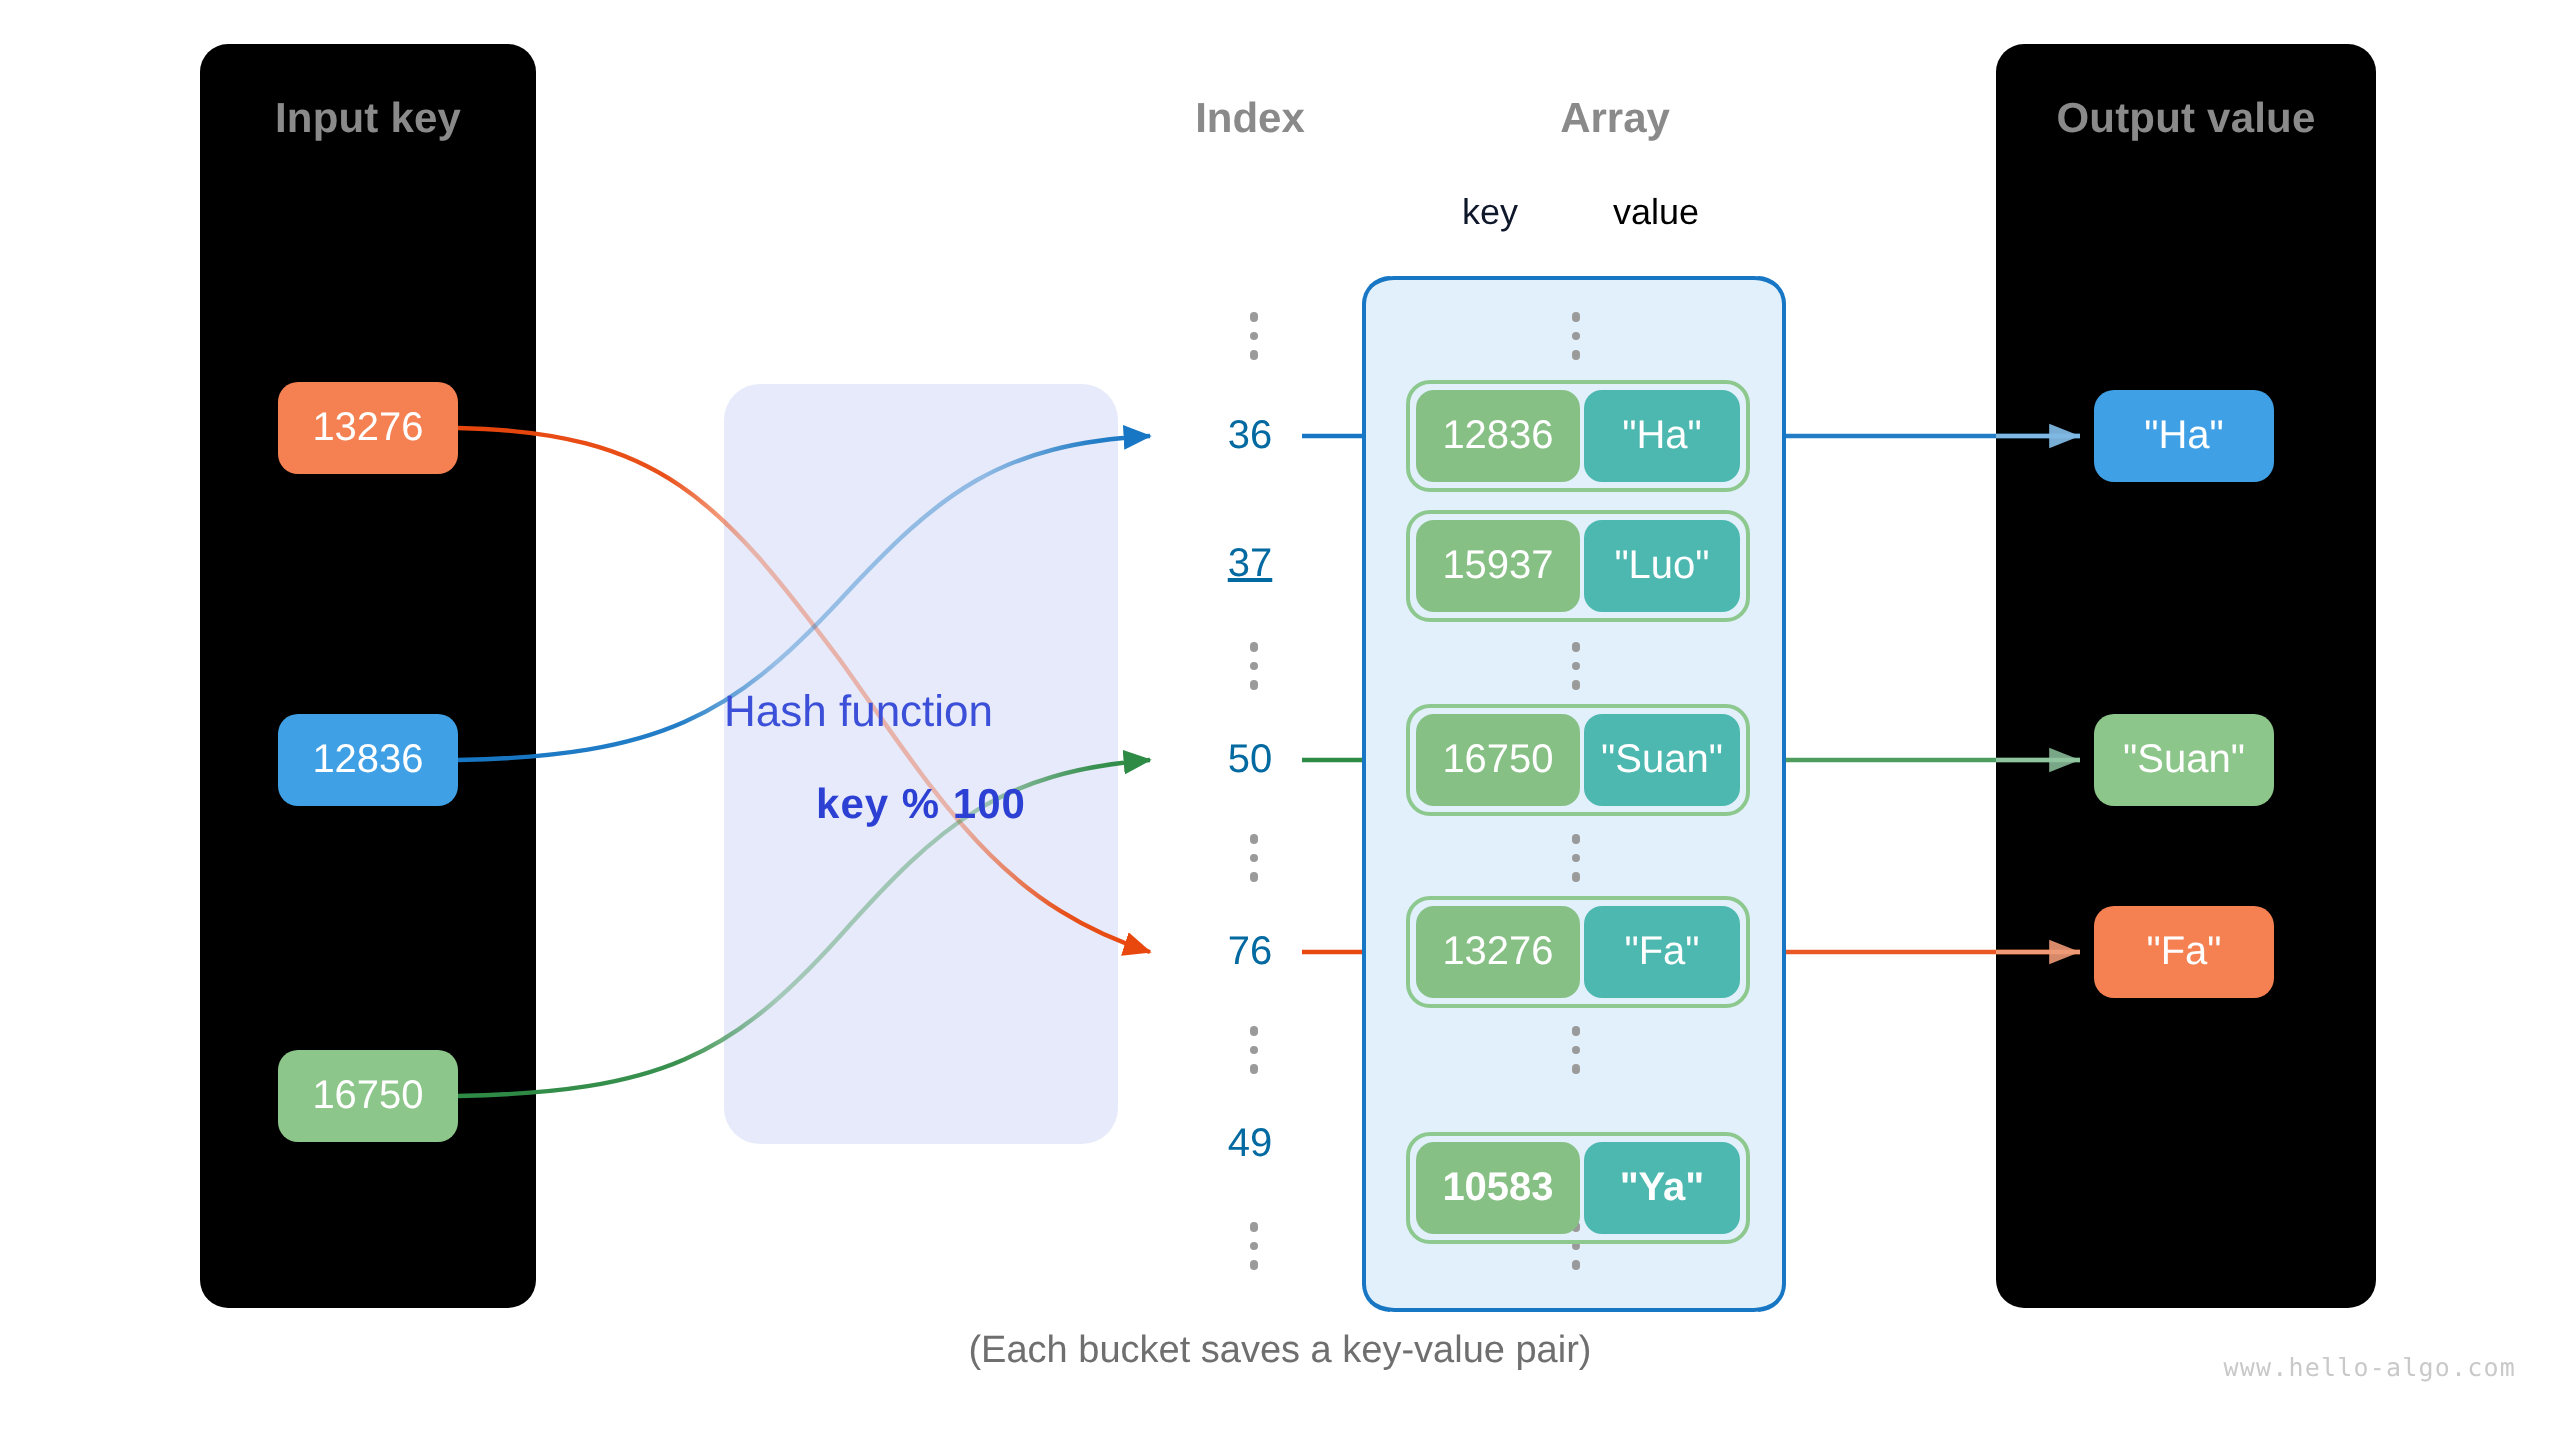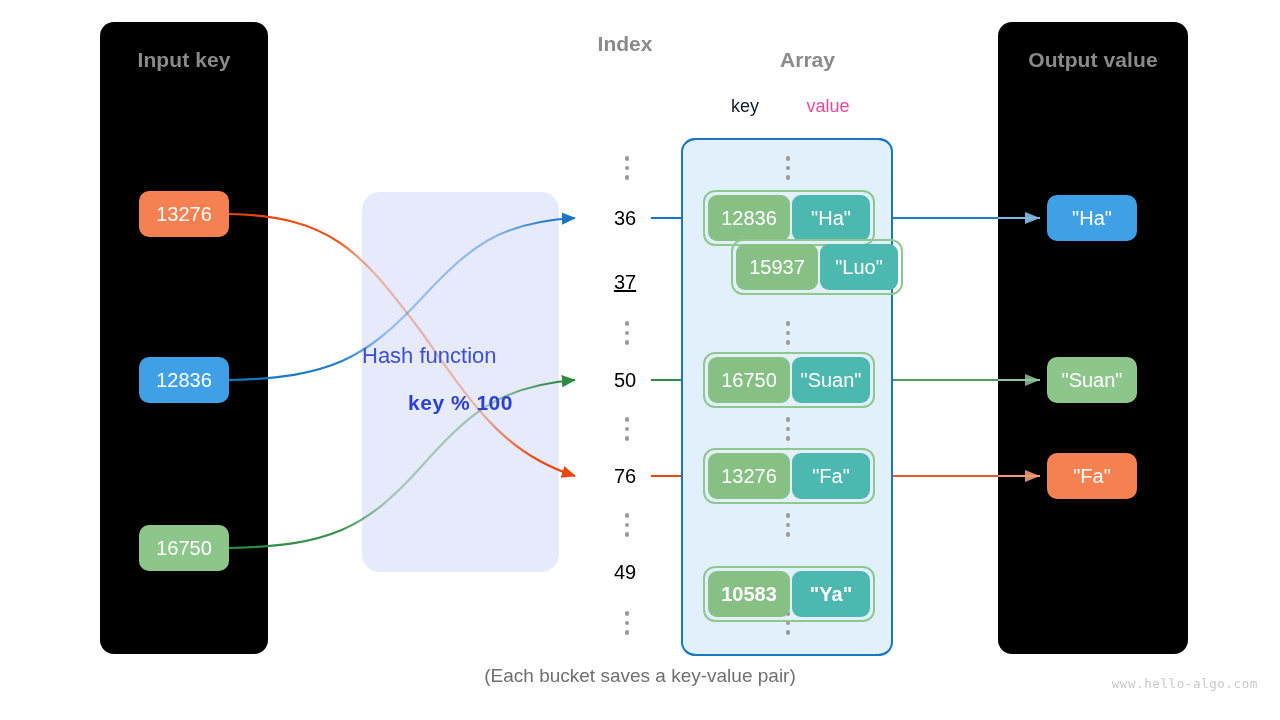--- a/index.html
+++ b/index.html
@@ -43,31 +43,31 @@
 
   
   .col-heading {
     position: absolute;
     font-size: 21px;
     font-weight: bold;
     color: #8a8a8a;
     text-align: center;
     white-space: nowrap;
   }
-  #heading-index { left: 565px; top: 32px; width: 120px; }
+  #heading-index { left: 565px; top: 48px; width: 120px; }
   #heading-array { left: 730px; top: 48px; width: 155px; }
 
   .sub-heading {
     position: absolute;
     font-size: 18px;
     text-align: center;
     white-space: nowrap;
   }
   #subheading-key   { left: 708px; top: 96px; width: 74px; color: #0f172a; }
-  #subheading-value { left: 790px; top: 96px; width: 76px; color: #ec4899; }
+  #subheading-value { left: 790px; top: 96px; width: 76px; color: #000000; }
 
   
   #hash-box {
     position: absolute;
     left: 362px; top: 192px;
     width: 197px; height: 380px;
     background: #e6eafa;
     border-radius: 18px;
   }
   #hash-label {
@@ -120,21 +120,21 @@
     border-left: none;
     border-radius: 0 16px 16px 0;
   }
 
   
   .index-label {
     position: absolute;
     width: 58px;
     text-align: center;
     font-size: 20px;
-    color: #000000;
+    color: #0369a1;
   }
   .vdots {
     position: absolute;
     width: 22px;
     text-align: center;
     line-height: 5px;
     color: #9a9a9a;
     font-size: 16px;
     letter-spacing: 0;
   }
@@ -373,21 +373,21 @@
   <div class="vdots" style="left:777px; top:611px;">
       <i></i>
       <i></i>
       <i></i>
     </div>
 
   <div class="bucket" style="top:190px;">
     <div class="bucket-key">12836</div>
     <div class="bucket-val">"Ha"</div>
   </div>
-  <div class="bucket" style="top:239px;margin-left:28px;">
+  <div class="bucket" style="top:255px;">
     <div class="bucket-key">15937</div>
     <div class="bucket-val">"Luo"</div>
   </div>
   <div class="bucket" style="top:352px;">
     <div class="bucket-key">16750</div>
     <div class="bucket-val">"Suan"</div>
   </div>
   <div class="bucket" style="top:448px;">
     <div class="bucket-key">13276</div>
     <div class="bucket-val">"Fa"</div>

